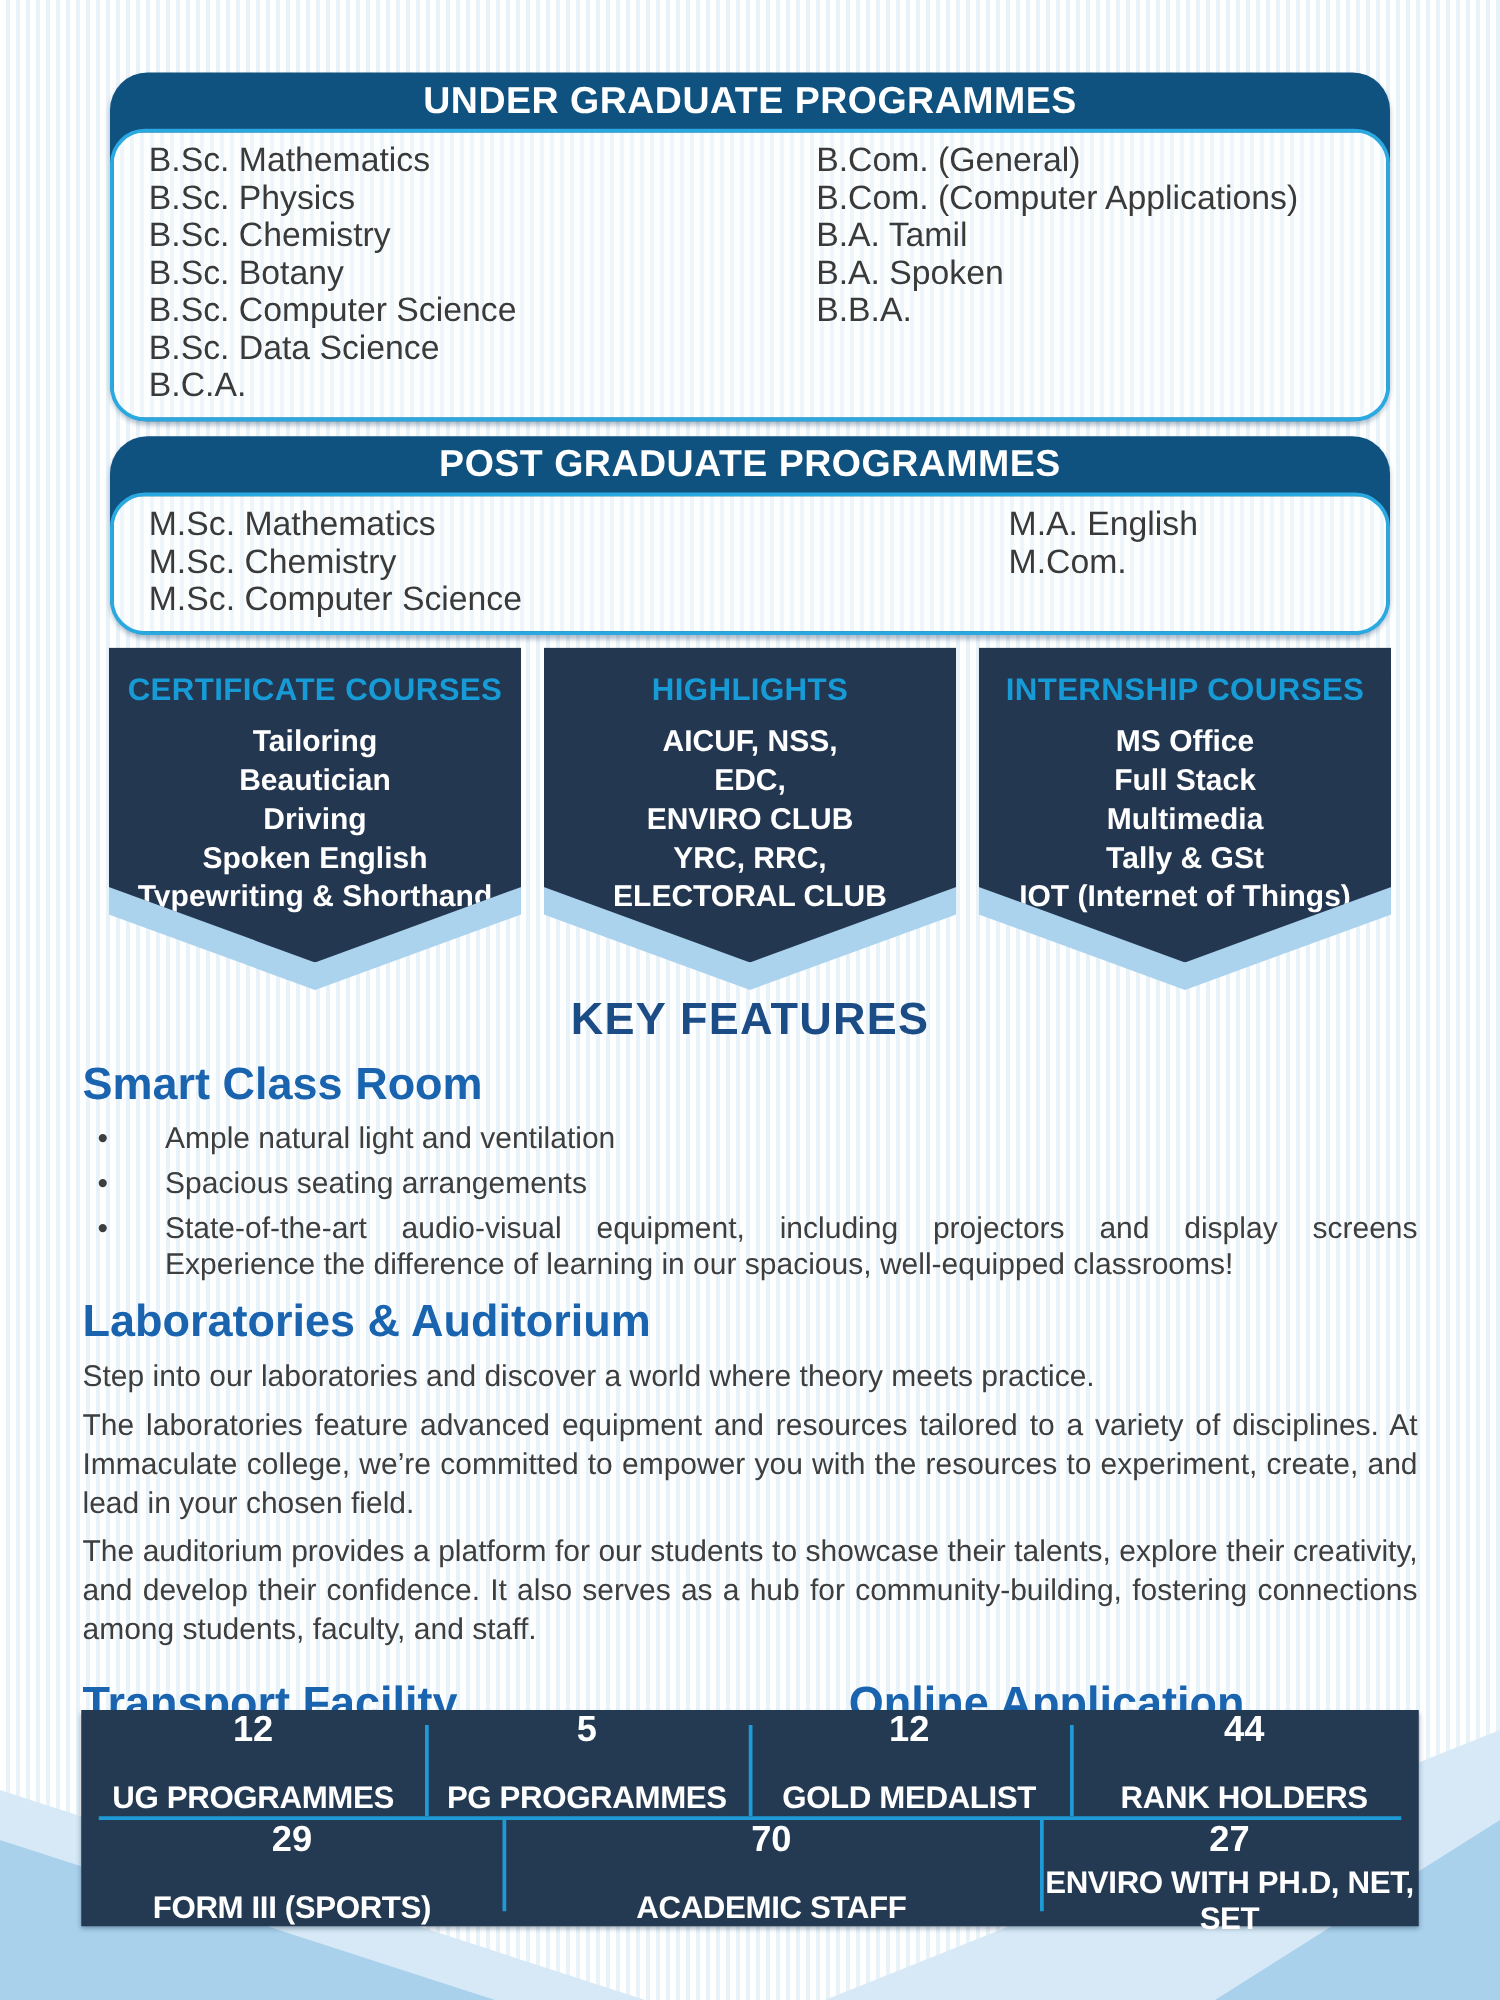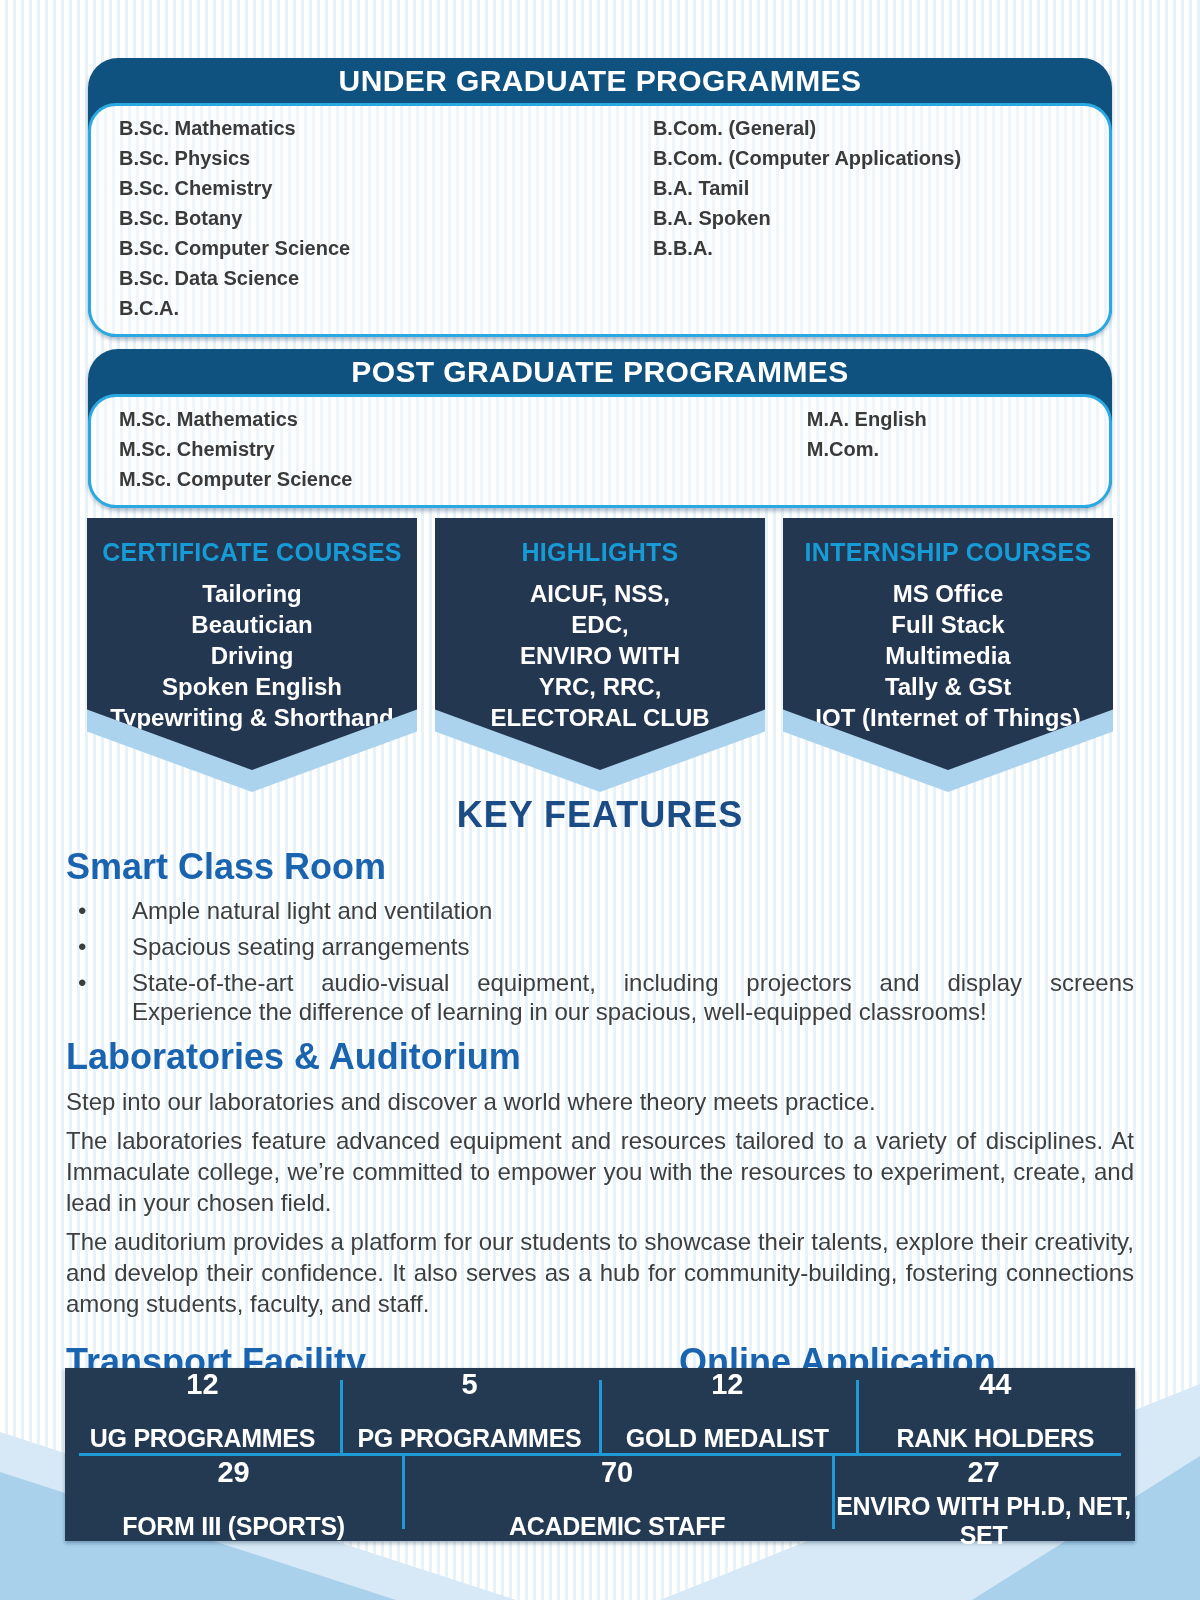--- a/index.html
+++ b/index.html
@@ -24,21 +24,21 @@
   .prog-header { height:45px; display:flex; align-items:center; justify-content:center;
     color:#ffffff; font-weight:bold; font-size:30px; letter-spacing:0.4px; }
   .prog-body {
     background: repeating-linear-gradient(90deg, #fdfefe 0px, #fdfefe 5px, #eef6fb 5px, #eef6fb 8px);
     border:3px solid #2aa9e0; border-radius:28px; padding:7px 28px 11px; display:flex;
   }
   .pcol { display:flex; flex-direction:column; }
   .ug .pcol-left { width:55.5%; }
   .pg .pcol-left { width:71.5%; }
   .pcol-right { flex:1; }
-  .pitem { font-size:20px; line-height:30px; font-weight:bold; color:#3a3a3a; }
+  .pitem { font-size:27px; line-height:30px; font-weight:normal; color:#3a3a3a; }
 
   
   .ribbon-row { display:flex; gap:18px; margin:10px 87px 0; height:274px; }
   .ribbon { position:relative; flex:1; }
   .ribbon-tail { position:absolute; left:0; right:0; top:22px; height:252px; background:#abd3ee;
     clip-path:polygon(0 0, 100% 0, 100% 76%, 50% 100%, 0 76%); }
   .ribbon-face { position:absolute; left:0; right:0; top:0; height:252px; background:#243751;
     clip-path:polygon(0 0, 100% 0, 100% 76%, 50% 100%, 0 76%);
     text-align:center; padding-top:20px; box-sizing:border-box; }
   .ribbon-title { color:#169bd7; font-size:25px; font-weight:bold; margin:0 0 11px; letter-spacing:0.3px; }
@@ -140,21 +140,21 @@
           <div class="ribbon-item">Spoken English</div>
           <div class="ribbon-item">Typewriting &amp; Shorthand</div>
         </div>
       </div>
       <div class="ribbon">
         <div class="ribbon-tail"></div>
         <div class="ribbon-face">
           <h3 class="ribbon-title">HIGHLIGHTS</h3>
           <div class="ribbon-item">AICUF, NSS,</div>
           <div class="ribbon-item">EDC,</div>
-          <div class="ribbon-item">ENVIRO WITH</div>
+          <div class="ribbon-item">ENVIRO CLUB</div>
           <div class="ribbon-item">YRC, RRC,</div>
           <div class="ribbon-item">ELECTORAL CLUB</div>
         </div>
       </div>
       <div class="ribbon">
         <div class="ribbon-tail"></div>
         <div class="ribbon-face">
           <h3 class="ribbon-title">INTERNSHIP COURSES</h3>
           <div class="ribbon-item">MS Office</div>
           <div class="ribbon-item">Full Stack</div>

